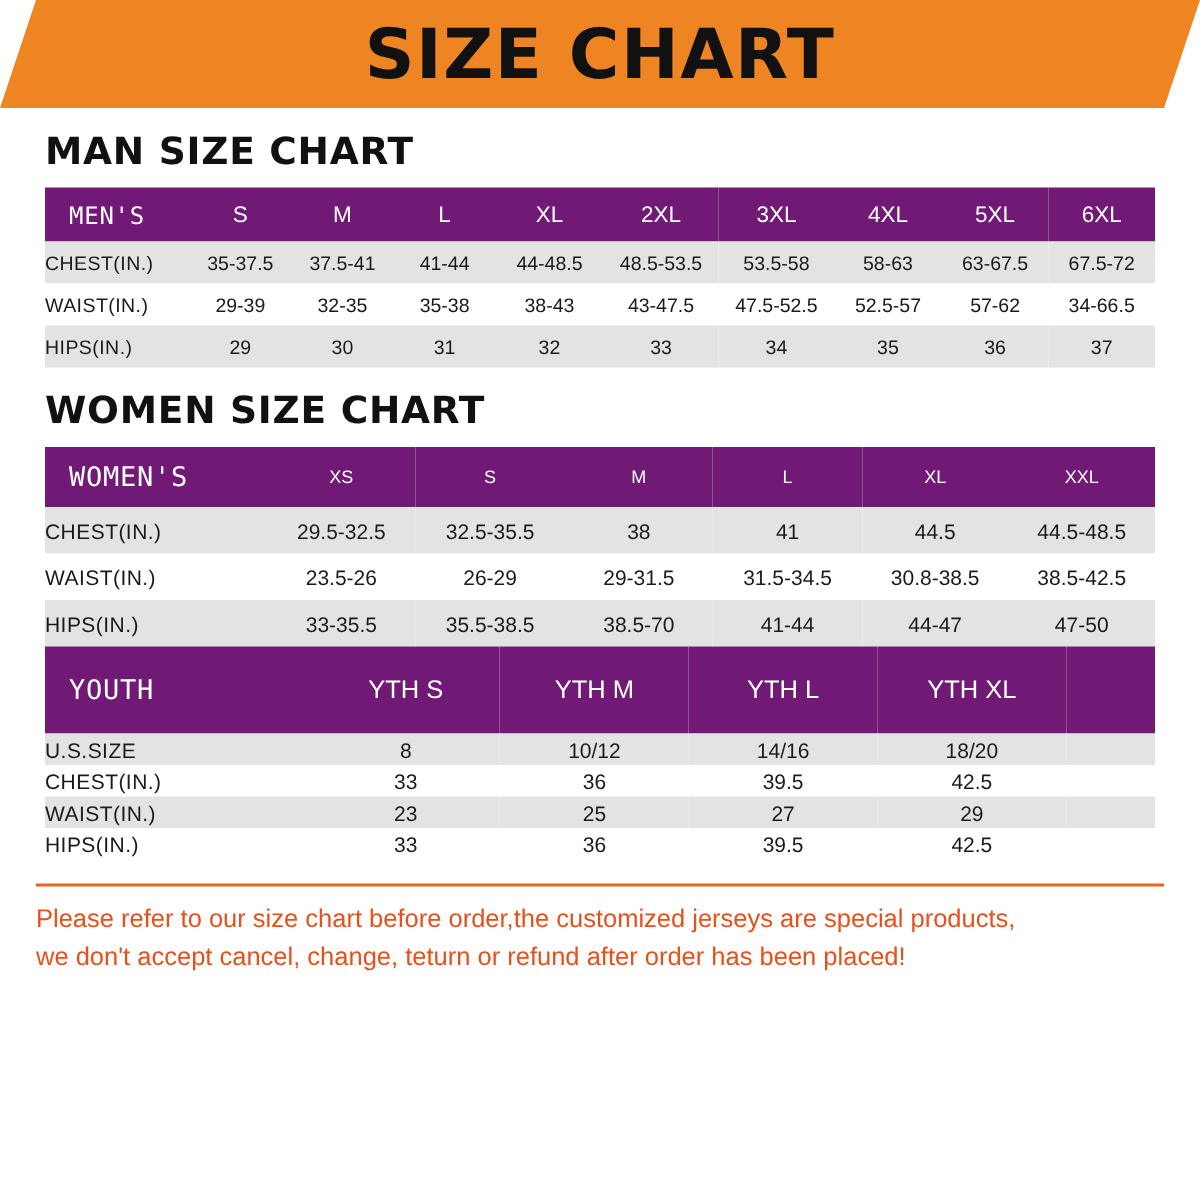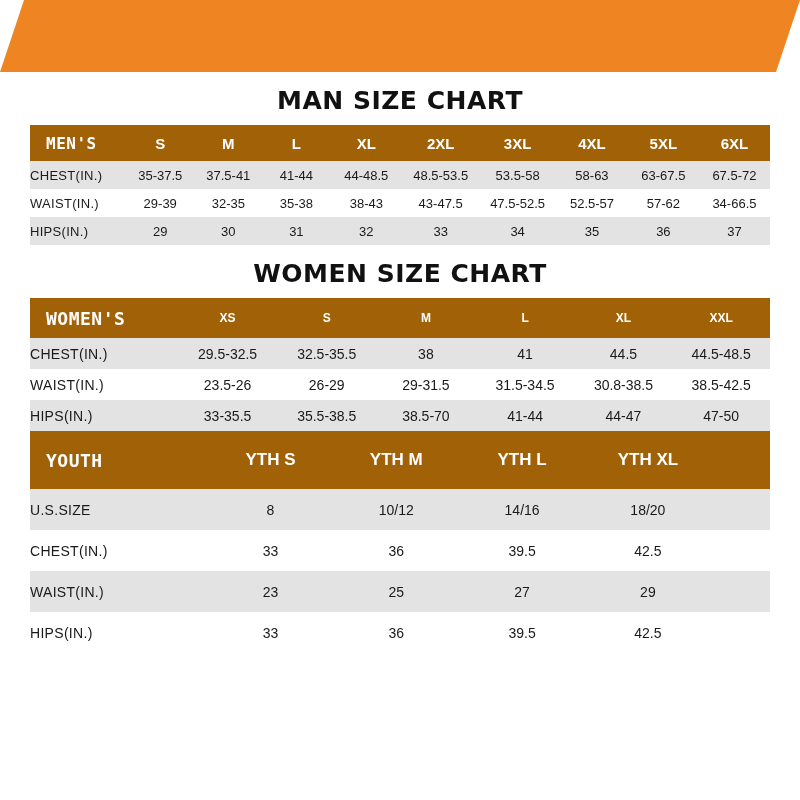--- a/index.html
+++ b/index.html
@@ -49,21 +49,21 @@
   }
   .banner-notch.right {
     right: 0;
     border-bottom: 72px solid #ffffff;
     border-left: 24px solid transparent;
   }
 
   
   .section { padding: 0 30px; }
   .section-title {
-    text-align: center;
+    text-align: left;
     font-family: "DejaVu Sans", sans-serif;
     font-weight: bold;
     font-size: 25px;
     color: #111111;
     letter-spacing: 0.5px;
     margin: 14px 0 10px 0;
   }
 
   table.size-table {
     width: 100%;
@@ -73,25 +73,25 @@
   table.size-table th, table.size-table td {
     padding: 0;
     text-align: center;
     font-size: 13px;
     color: #1a1a1a;
     height: 28px;
     vertical-align: middle;
     font-family: "Liberation Sans", sans-serif;
   }
   table.size-table thead th {
-    background: #a16207;
+    background: #701a75;
     color: #ffffff;
     height: 36px;
     font-size: 15px;
-    font-weight: bold;
+    font-weight: normal;
   }
   table.size-table thead th.corner {
     text-align: left;
     padding-left: 16px;
     font-family: "DejaVu Sans Mono", monospace;
     font-size: 16px;
     letter-spacing: 0.5px;
   }
   table.size-table tbody tr.alt-light td { background: #e3e3e3; }
   table.size-table tbody tr.alt-white td { background: #ffffff; }
@@ -101,21 +101,21 @@
     letter-spacing: 0.3px;
     text-align: left;
   }
 
   
   #women-table th, #women-table td { font-size: 14px; height: 31px; }
   #women-table thead th { font-size: 12px; height: 40px; }
   #women-table thead th.corner { font-size: 18px; }
 
   
-  #youth-table th, #youth-table td { font-size: 14px; height: 41px; }
+  #youth-table th, #youth-table td { font-size: 14px; height: 21px; }
   #youth-table thead th { font-size: 17px; height: 58px; }
   #youth-table thead th.corner { font-size: 18px; }
 
   
   .footer-note {
     margin: 16px 24px 0 24px;
     border-top: 2px solid #e6651f;
     padding-top: 10px;
     color: #e6501a;
     font-size: 17px;
@@ -124,20 +124,21 @@
   }
   .footer-note div { white-space: nowrap; }
 </style>
 </head>
 <body>
 
 <div id="page">
 
   <div class="banner">
     <div class="banner-notch left"></div>
+    <div class="banner-title">SIZE CHART</div>
     <div class="banner-notch right"></div>
   </div>
 
   <div class="section">
     <div class="section-title">MAN SIZE CHART</div>
     <table class="size-table" id="men-table">
       <colgroup>
         <col style="width:13%">
           <col style="width:9.2%">
           <col style="width:9.2%">
@@ -309,14 +310,18 @@
           <td>33</td>
           <td>36</td>
           <td>39.5</td>
           <td>42.5</td>
           <td></td>
         </tr>
       </tbody>
     </table>
   </div>
 
+  <div class="footer-note">
+    <div>Please refer to our size chart before order,the customized jerseys are special products,</div>
+    <div>we don't accept cancel, change, teturn or refund after order has been placed!</div>
+  </div>
 
 </div>
 
 </body></html>

